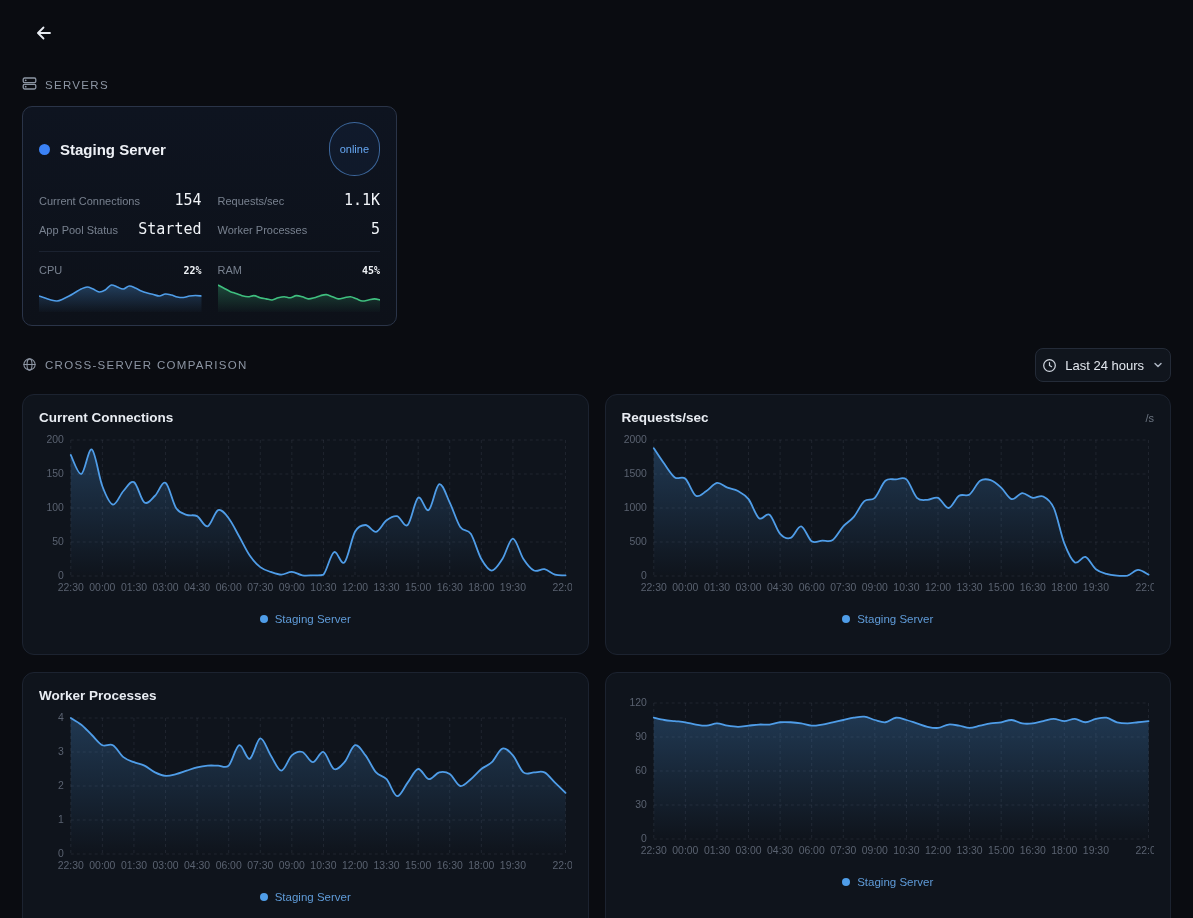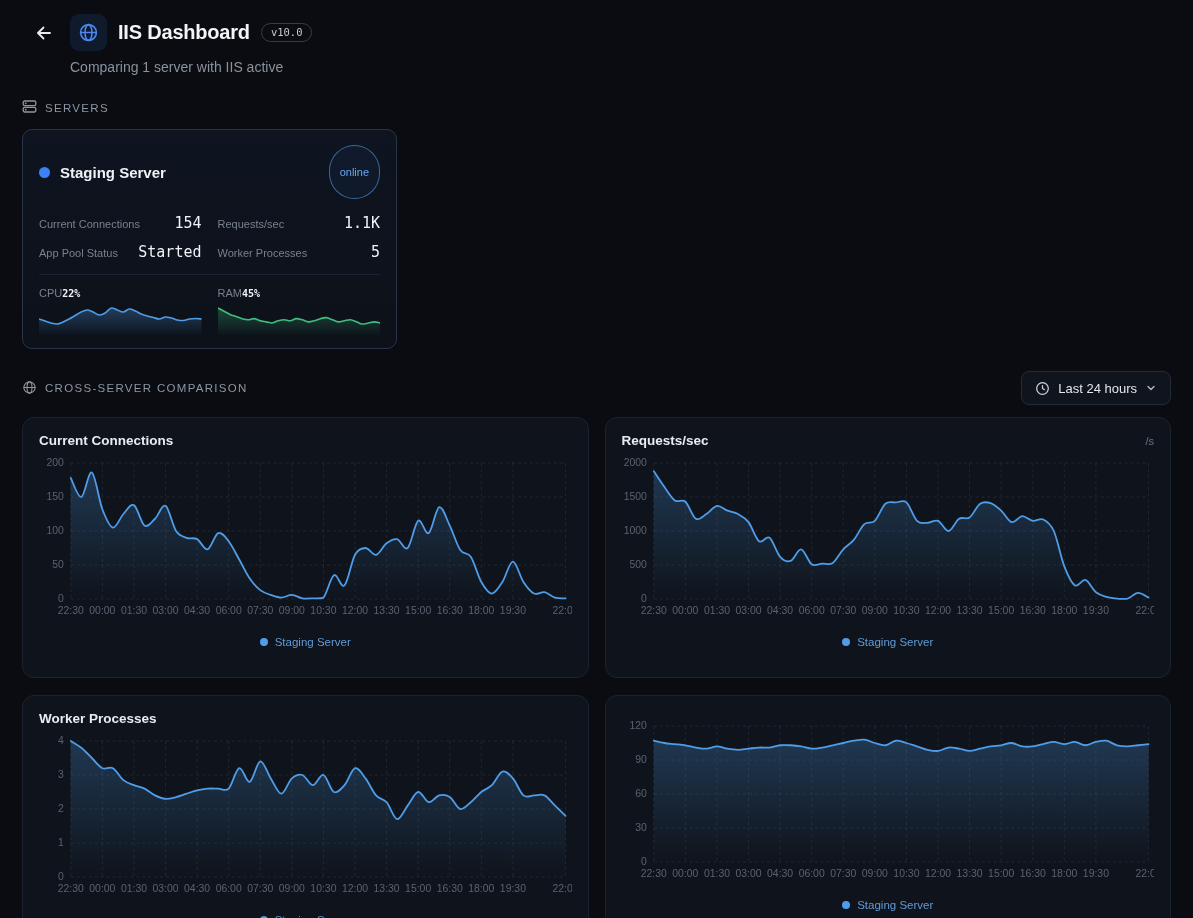--- a/index.html
+++ b/index.html
@@ -56,28 +56,28 @@
     margin-left:auto; font-size:11px; color:#66a7f2; line-height:1.1;
     border:1px solid rgba(96,165,250,.55); background:rgba(59,130,246,.06);
     border-radius:999px; padding:20px 10px;
   }
   .stats-grid { margin-top:15px; display:grid; grid-template-columns:1fr 1fr; column-gap:16px; row-gap:11px; }
   .stat { display:flex; align-items:baseline; justify-content:space-between; gap:8px; }
   .stat-label { font-size:11px; color:#78818f; white-space:nowrap; }
   .stat-value { font-family:"DejaVu Sans Mono", monospace; font-size:15px; font-weight:400; color:#f0f3f7; white-space:nowrap; }
   .card-divider { border:none; border-top:1px solid #1b2230; margin:13px 0 12px 0; }
   .gauges { display:grid; grid-template-columns:1fr 1fr; column-gap:16px; }
-  .gauge-head { display:flex; align-items:baseline; justify-content:flex-start; }
+  .gauge-head { display:flex; align-items:baseline; justify-content:space-between; }
   .gauge-label { font-size:11px; color:#78818f; }
   .gauge-value { font-family:"DejaVu Sans Mono", monospace; font-size:10px; font-weight:700; color:#f0f3f7; }
   .spark { width:100%; height:31px; margin-top:5px; display:block; }
 
   
   .range-btn {
-    display:flex; align-items:center; gap:8px; height:34px; padding:0 13px;
+    display:flex; align-items:center; gap:8px; height:34px; padding:0 6px;
     background:#10151d; border:1px solid #242b38; border-radius:8px;
     color:#e2e7ee; font-size:13px; font-family:"Liberation Sans",sans-serif; cursor:pointer;
   }
 
   
   .charts-grid {
     display:grid; grid-template-columns:1fr 1fr; gap:17px 16px; margin:0 22px;
   }
   .chart-card {
     height:261px; background:#0f141c; border:1px solid #1c2330; border-radius:12px;
@@ -96,34 +96,20 @@
 
 <div class="header">
   <button class="back-btn">
     <span>
       <svg width="20" height="20" viewBox="0 0 20 20" fill="none" stroke="#e8ecf2" stroke-width="1.8" stroke-linecap="round" stroke-linejoin="round">
         <path d="M16 10H4.5"></path>
           <path d="M9.5 15.5 4 10l5.5-5.5"></path>
       </svg>
     </span>
   </button>
-  <div class="title-block">
-    <div class="title-row">
-      <div class="app-icon">
-        <svg width="21" height="21" viewBox="0 0 24 24" fill="none" stroke="#4d86ef" stroke-width="1.8" stroke-linecap="round">
-          <circle cx="12" cy="12" r="9"></circle>
-          <ellipse cx="12" cy="12" rx="4" ry="9"></ellipse>
-          <path d="M3 12h18"></path>
-        </svg>
-      </div>
-      <span class="page-title">IIS Dashboard</span>
-      <span class="version-badge">v10.0</span>
-    </div>
-    <div class="subtitle">Comparing 1 server with IIS active</div>
-  </div>
 </div>
 
 <div class="section-head servers-head">
   <span>
     <svg width="15" height="15" viewBox="0 0 15 15" fill="none" stroke="#8d96a4" stroke-width="1.3" stroke-linecap="round">
       <rect x="1.2" y="2" width="12.6" height="4.6" rx="1.4"></rect>
       <rect x="1.2" y="8.4" width="12.6" height="4.6" rx="1.4"></rect>
       <path d="M3.7 4.3h.01M3.7 10.7h.01" stroke-width="1.8"></path>
     </svg>
   </span>

